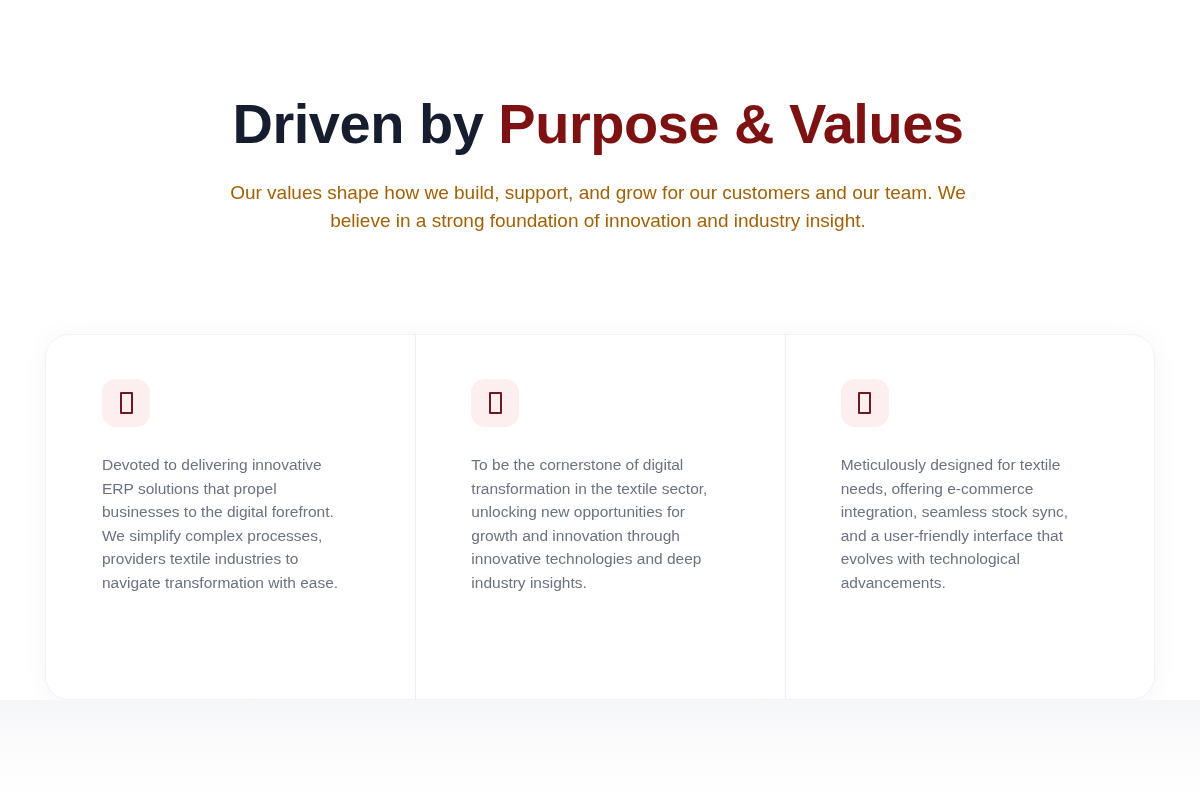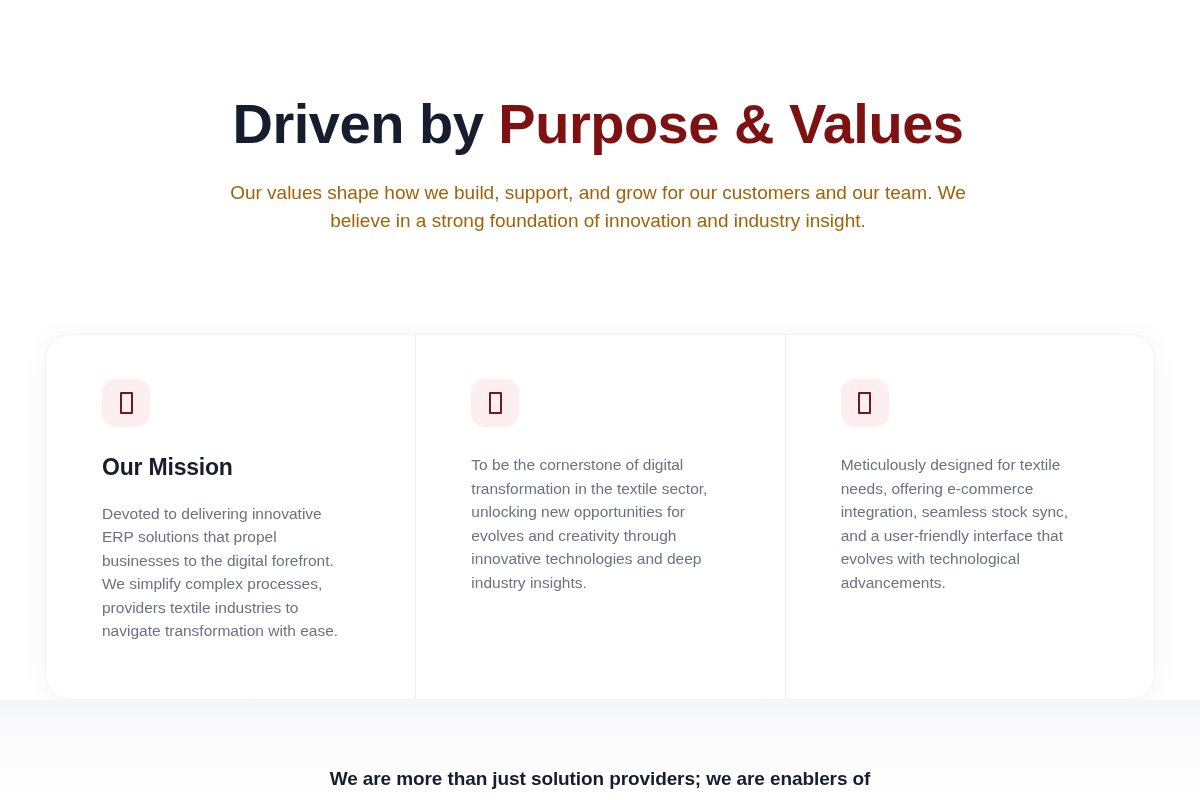--- a/index.html
+++ b/index.html
@@ -172,37 +172,35 @@
 
   <div class="cards-wrap">
     <div class="cards-halo"></div>
 
     <div class="cards">
 
       <div class="card">
         <div class="card-icon">
           <span class="glyph"></span>
         </div>
-        <h2 class="card-title">Our Mission</h2>
         <p class="card-body">Devoted to delivering innovative ERP solutions that propel businesses to the digital forefront. We simplify complex processes, providers textile industries to navigate transformation with ease.</p>
       </div>
 
       <div class="card">
         <div class="card-icon">
           <span class="glyph"></span>
         </div>
-        <p class="card-body">To be the cornerstone of digital transformation in the textile sector, unlocking new opportunities for evolves and creativity through innovative technologies and deep industry insights.</p>
+        <p class="card-body">To be the cornerstone of digital transformation in the textile sector, unlocking new opportunities for growth and innovation through innovative technologies and deep industry insights.</p>
       </div>
 
       <div class="card">
         <div class="card-icon">
           <span class="glyph"></span>
         </div>
         <p class="card-body">Meticulously designed for textile needs, offering e-commerce integration, seamless stock sync, and a user-friendly interface that evolves with technological advancements.</p>
       </div>
 
     </div>
   </div>
 
   <div class="bottom-band"></div>
-  <div class="closing">We are more than just solution providers; we are enablers of</div>
 
 </div>
 
 </body></html>

